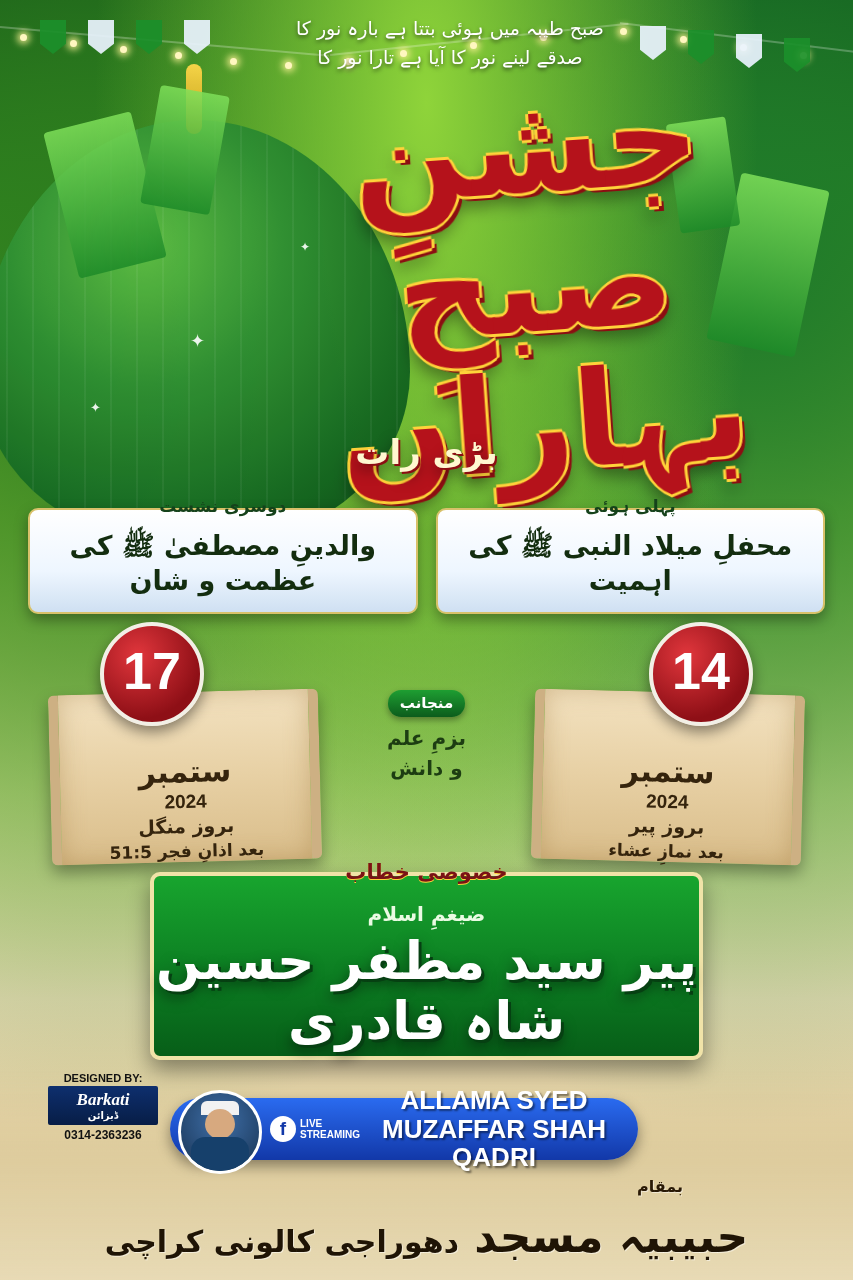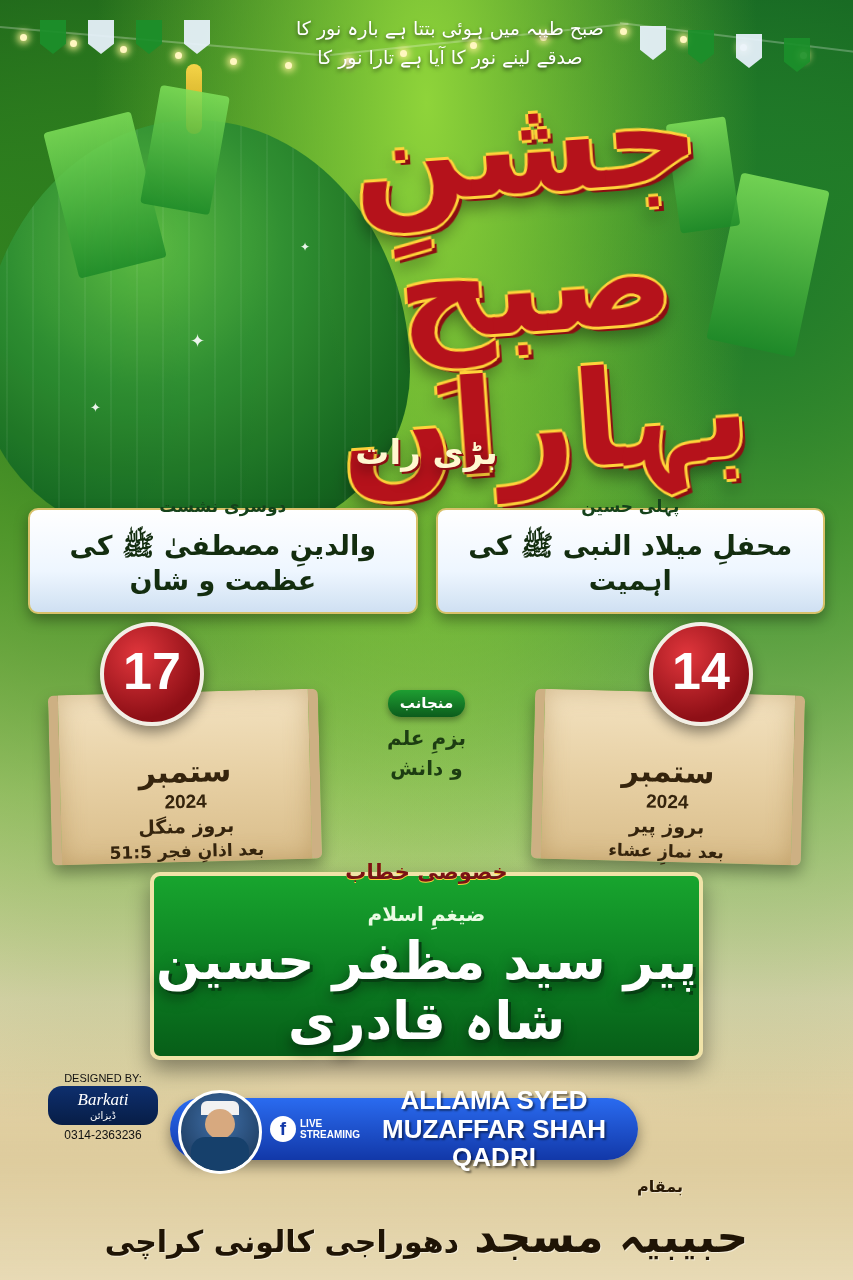--- a/index.html
+++ b/index.html
@@ -143,25 +143,25 @@
   }
   .speaker .small{font-size:20px;margin-top:26px;color:#eafbe3;font-weight:bold;}
   .speaker .name{
     font-size:52px;font-weight:bold;margin-top:6px;line-height:1.15;
     color:#fff;text-shadow:3px 3px 0 #064012,0 6px 14px rgba(0,0,0,.5);
   }
 
   
   .designer{
     position:absolute;left:48px;top:1072px;width:110px;text-align:center;
-    color:#111;font-size:11px;font-weight:normal;
+    color:#111;font-size:11px;font-weight:bold;
   }
   .designer .box{
     background:linear-gradient(180deg,#0e2f6e,#071d46);
-    color:#fff;border-radius:14px;padding:4px 2px;margin-top:2px;
+    color:#fff;border-radius:2px;padding:4px 2px;margin-top:2px;
   }
   .designer .brand{font-family:"Liberation Serif",serif;font-size:17px;font-style:italic;}
   .designer .phone{font-size:12px;margin-top:3px;color:#111;}
 
   
   .livebar{
     position:absolute;left:170px;right:215px;top:1098px;height:62px;
     background:linear-gradient(180deg,#2a6bf0,#1238a8);
     border-radius:31px;display:flex;align-items:center;
     box-shadow:0 6px 14px rgba(0,0,0,.4);
@@ -252,21 +252,21 @@
     <div class="title urdu">جشنِ صبحِ بہاراں</div>
   </div>
   <div class="subtitle urdu">بڑی رات</div>
 
   <div class="sessions">
     <div class="session">
       <div class="tag urdu">دوسری نشست</div>
       <div class="txt urdu">والدینِ مصطفیٰ ﷺ کی عظمت و شان</div>
     </div>
     <div class="session">
-      <div class="tag urdu">پہلی حسین</div>
+      <div class="tag urdu">پہلی ہوئی</div>
       <div class="txt urdu">محفلِ میلاد النبی ﷺ کی اہمیت</div>
     </div>
   </div>
 
   <div class="dates">
     <div class="scroll left">
       <div class="line month urdu">ستمبر</div>
       <div class="line year">2024</div>
       <div class="line day urdu">بروز منگل</div>
       <div class="line time urdu">بعد اذانِ فجر 5:15</div>

